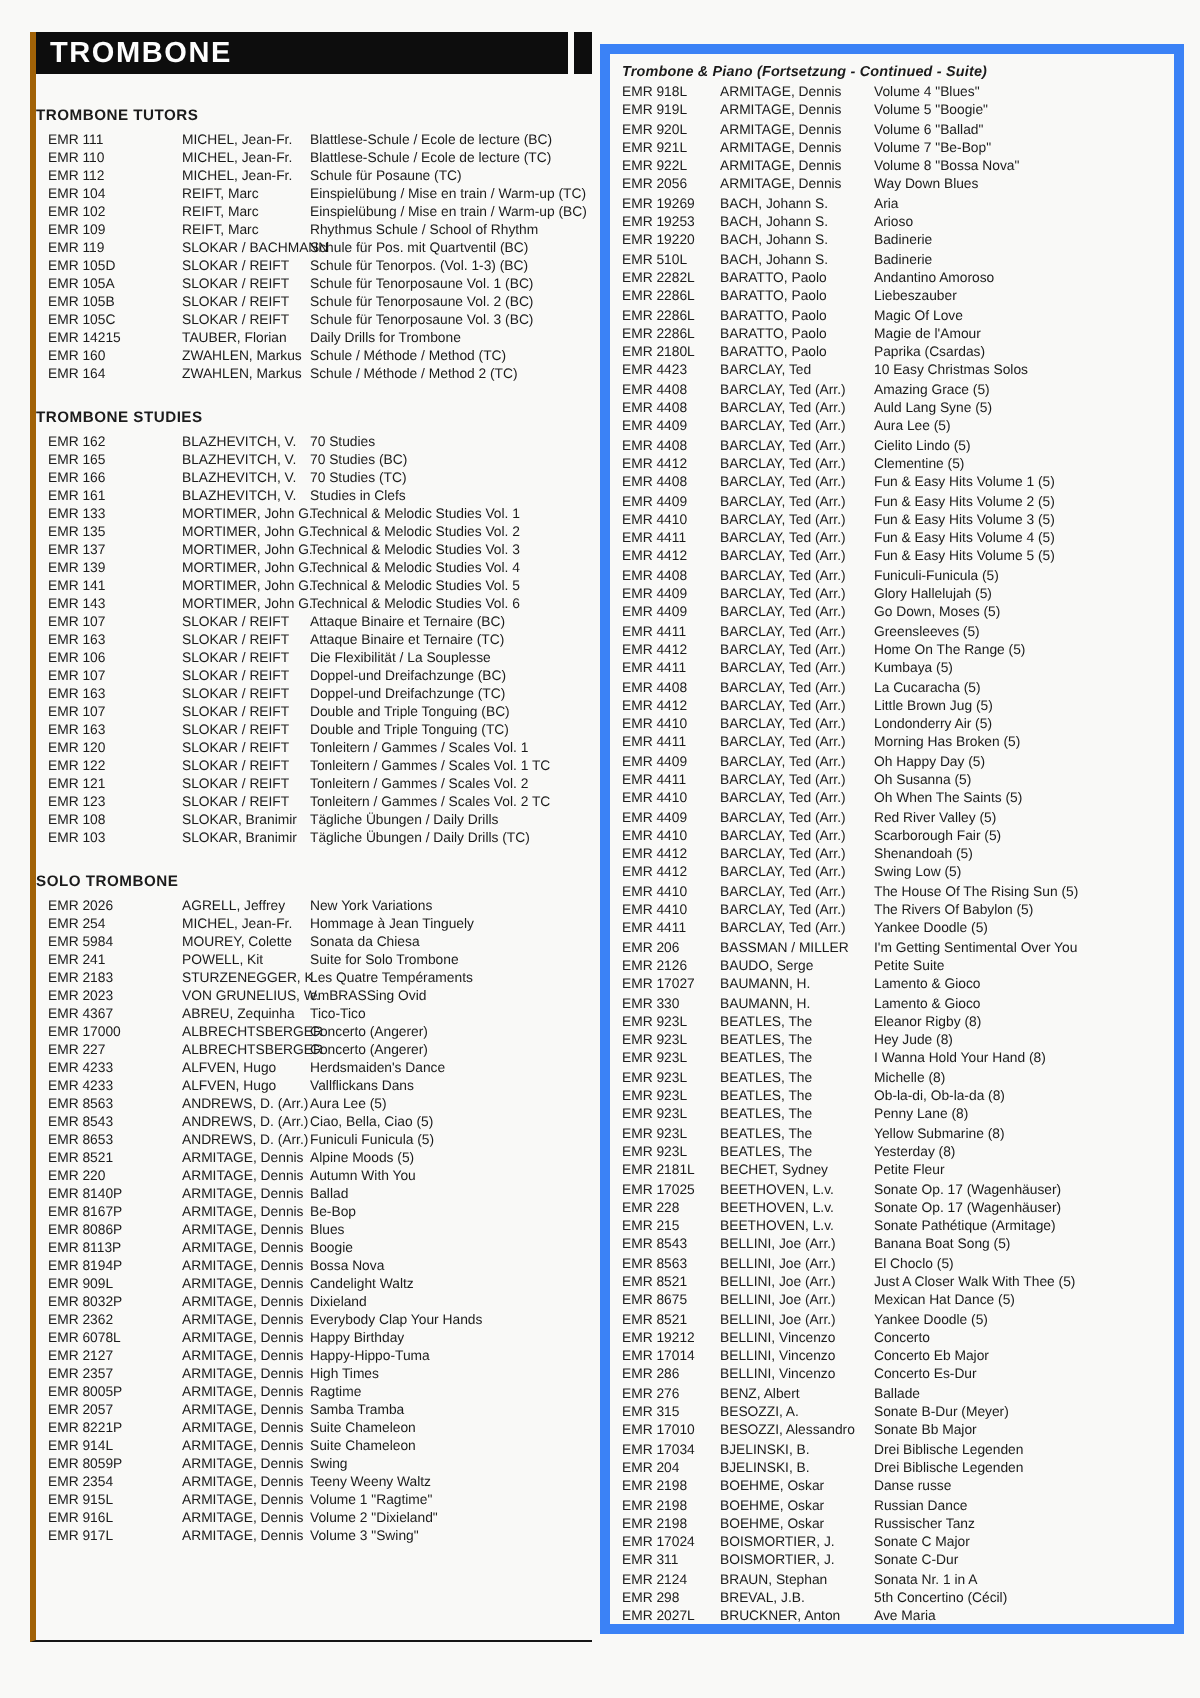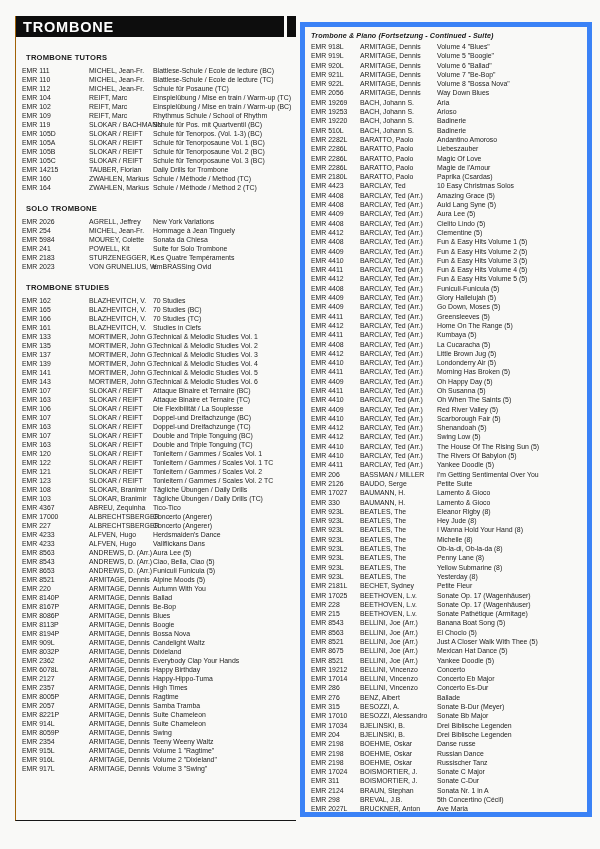--- a/index.html
+++ b/index.html
@@ -6,31 +6,31 @@
   body{
     width:600px;height:849px;
     background:#f9f9f7;
     font-family:"Liberation Sans", sans-serif;
     color:#1b1b1b;
     position:relative;
     overflow:hidden;
   }
   .left-col{
     position:absolute;left:15px;top:16px;width:281px;height:805px;
-    border-left:1px solid #a16207;border-bottom:1px solid #161616;
+    border-left:3px solid #a16207;border-bottom:1px solid #161616;
     box-sizing:border-box;overflow:hidden;background:transparent;
   }
   .title-bar{display:flex;height:21px;}
   .title-main{flex:1;background:#0d0d0d;color:#fdfdfd;display:flex;align-items:center;}
   .title-main span{font-weight:bold;font-size:14.5px;letter-spacing:0.8px;padding-left:7px;}
   .title-gap{width:3px;background:transparent;}
   .title-end{width:9px;background:#0d0d0d;}
   .section-heading{
     font-weight:bold;font-size:7.6px;letter-spacing:0.25px;
-    margin:12px 0 4px 10px;
+    margin:12px 0 4px 0;
   }
   .section:first-child .section-heading{margin-top:16px;}
   .row{
     display:grid;
     padding-left:6px;
     font-size:6.9px;
     line-height:9px;
   }
   .left-col .row{grid-template-columns:67px 64px 1fr;}
   .cell{white-space:nowrap;overflow:visible;}
@@ -127,20 +127,138 @@
             <span class="cell composer">ZWAHLEN, Markus</span>
             <span class="cell title">Schule / Méthode / Method (TC)</span>
           </div>
           <div class="row">
             <span class="cell num">EMR 164</span>
             <span class="cell composer">ZWAHLEN, Markus</span>
             <span class="cell title">Schule / Méthode / Method 2 (TC)</span>
           </div>
         </div>
         <div class="section">
+          <div class="section-heading">TROMBONE STUDIES</div>
+          <div class="row">
+            <span class="cell num">EMR 162</span>
+            <span class="cell composer">BLAZHEVITCH, V.</span>
+            <span class="cell title">70 Studies</span>
+          </div>
+          <div class="row">
+            <span class="cell num">EMR 165</span>
+            <span class="cell composer">BLAZHEVITCH, V.</span>
+            <span class="cell title">70 Studies (BC)</span>
+          </div>
+          <div class="row">
+            <span class="cell num">EMR 166</span>
+            <span class="cell composer">BLAZHEVITCH, V.</span>
+            <span class="cell title">70 Studies (TC)</span>
+          </div>
+          <div class="row">
+            <span class="cell num">EMR 161</span>
+            <span class="cell composer">BLAZHEVITCH, V.</span>
+            <span class="cell title">Studies in Clefs</span>
+          </div>
+          <div class="row">
+            <span class="cell num">EMR 133</span>
+            <span class="cell composer">MORTIMER, John G.</span>
+            <span class="cell title">Technical &amp; Melodic Studies Vol. 1</span>
+          </div>
+          <div class="row">
+            <span class="cell num">EMR 135</span>
+            <span class="cell composer">MORTIMER, John G.</span>
+            <span class="cell title">Technical &amp; Melodic Studies Vol. 2</span>
+          </div>
+          <div class="row">
+            <span class="cell num">EMR 137</span>
+            <span class="cell composer">MORTIMER, John G.</span>
+            <span class="cell title">Technical &amp; Melodic Studies Vol. 3</span>
+          </div>
+          <div class="row">
+            <span class="cell num">EMR 139</span>
+            <span class="cell composer">MORTIMER, John G.</span>
+            <span class="cell title">Technical &amp; Melodic Studies Vol. 4</span>
+          </div>
+          <div class="row">
+            <span class="cell num">EMR 141</span>
+            <span class="cell composer">MORTIMER, John G.</span>
+            <span class="cell title">Technical &amp; Melodic Studies Vol. 5</span>
+          </div>
+          <div class="row">
+            <span class="cell num">EMR 143</span>
+            <span class="cell composer">MORTIMER, John G.</span>
+            <span class="cell title">Technical &amp; Melodic Studies Vol. 6</span>
+          </div>
+          <div class="row">
+            <span class="cell num">EMR 107</span>
+            <span class="cell composer">SLOKAR / REIFT</span>
+            <span class="cell title">Attaque Binaire et Ternaire (BC)</span>
+          </div>
+          <div class="row">
+            <span class="cell num">EMR 163</span>
+            <span class="cell composer">SLOKAR / REIFT</span>
+            <span class="cell title">Attaque Binaire et Ternaire (TC)</span>
+          </div>
+          <div class="row">
+            <span class="cell num">EMR 106</span>
+            <span class="cell composer">SLOKAR / REIFT</span>
+            <span class="cell title">Die Flexibilität / La Souplesse</span>
+          </div>
+          <div class="row">
+            <span class="cell num">EMR 107</span>
+            <span class="cell composer">SLOKAR / REIFT</span>
+            <span class="cell title">Doppel-und Dreifachzunge (BC)</span>
+          </div>
+          <div class="row">
+            <span class="cell num">EMR 163</span>
+            <span class="cell composer">SLOKAR / REIFT</span>
+            <span class="cell title">Doppel-und Dreifachzunge (TC)</span>
+          </div>
+          <div class="row">
+            <span class="cell num">EMR 107</span>
+            <span class="cell composer">SLOKAR / REIFT</span>
+            <span class="cell title">Double and Triple Tonguing (BC)</span>
+          </div>
+          <div class="row">
+            <span class="cell num">EMR 163</span>
+            <span class="cell composer">SLOKAR / REIFT</span>
+            <span class="cell title">Double and Triple Tonguing (TC)</span>
+          </div>
+          <div class="row">
+            <span class="cell num">EMR 120</span>
+            <span class="cell composer">SLOKAR / REIFT</span>
+            <span class="cell title">Tonleitern / Gammes / Scales Vol. 1</span>
+          </div>
+          <div class="row">
+            <span class="cell num">EMR 122</span>
+            <span class="cell composer">SLOKAR / REIFT</span>
+            <span class="cell title">Tonleitern / Gammes / Scales Vol. 1 TC</span>
+          </div>
+          <div class="row">
+            <span class="cell num">EMR 121</span>
+            <span class="cell composer">SLOKAR / REIFT</span>
+            <span class="cell title">Tonleitern / Gammes / Scales Vol. 2</span>
+          </div>
+          <div class="row">
+            <span class="cell num">EMR 123</span>
+            <span class="cell composer">SLOKAR / REIFT</span>
+            <span class="cell title">Tonleitern / Gammes / Scales Vol. 2 TC</span>
+          </div>
+          <div class="row">
+            <span class="cell num">EMR 108</span>
+            <span class="cell composer">SLOKAR, Branimir</span>
+            <span class="cell title">Tägliche Übungen / Daily Drills</span>
+          </div>
+          <div class="row">
+            <span class="cell num">EMR 103</span>
+            <span class="cell composer">SLOKAR, Branimir</span>
+            <span class="cell title">Tägliche Übungen / Daily Drills (TC)</span>
+          </div>
+        </div>
+        <div class="section">
           <div class="section-heading">SOLO TROMBONE</div>
           <div class="row">
             <span class="cell num">EMR 2026</span>
             <span class="cell composer">AGRELL, Jeffrey</span>
             <span class="cell title">New York Variations</span>
           </div>
           <div class="row">
             <span class="cell num">EMR 254</span>
             <span class="cell composer">MICHEL, Jean-Fr.</span>
             <span class="cell title">Hommage à Jean Tinguely</span>
@@ -157,138 +275,20 @@
           </div>
           <div class="row">
             <span class="cell num">EMR 2183</span>
             <span class="cell composer">STURZENEGGER, K.</span>
             <span class="cell title">Les Quatre Tempéraments</span>
           </div>
           <div class="row">
             <span class="cell num">EMR 2023</span>
             <span class="cell composer">VON GRUNELIUS, W.</span>
             <span class="cell title">emBRASSing Ovid</span>
-          </div>
-        </div>
-        <div class="section">
-          <div class="section-heading">TROMBONE STUDIES</div>
-          <div class="row">
-            <span class="cell num">EMR 162</span>
-            <span class="cell composer">BLAZHEVITCH, V.</span>
-            <span class="cell title">70 Studies</span>
-          </div>
-          <div class="row">
-            <span class="cell num">EMR 165</span>
-            <span class="cell composer">BLAZHEVITCH, V.</span>
-            <span class="cell title">70 Studies (BC)</span>
-          </div>
-          <div class="row">
-            <span class="cell num">EMR 166</span>
-            <span class="cell composer">BLAZHEVITCH, V.</span>
-            <span class="cell title">70 Studies (TC)</span>
-          </div>
-          <div class="row">
-            <span class="cell num">EMR 161</span>
-            <span class="cell composer">BLAZHEVITCH, V.</span>
-            <span class="cell title">Studies in Clefs</span>
-          </div>
-          <div class="row">
-            <span class="cell num">EMR 133</span>
-            <span class="cell composer">MORTIMER, John G.</span>
-            <span class="cell title">Technical &amp; Melodic Studies Vol. 1</span>
-          </div>
-          <div class="row">
-            <span class="cell num">EMR 135</span>
-            <span class="cell composer">MORTIMER, John G.</span>
-            <span class="cell title">Technical &amp; Melodic Studies Vol. 2</span>
-          </div>
-          <div class="row">
-            <span class="cell num">EMR 137</span>
-            <span class="cell composer">MORTIMER, John G.</span>
-            <span class="cell title">Technical &amp; Melodic Studies Vol. 3</span>
-          </div>
-          <div class="row">
-            <span class="cell num">EMR 139</span>
-            <span class="cell composer">MORTIMER, John G.</span>
-            <span class="cell title">Technical &amp; Melodic Studies Vol. 4</span>
-          </div>
-          <div class="row">
-            <span class="cell num">EMR 141</span>
-            <span class="cell composer">MORTIMER, John G.</span>
-            <span class="cell title">Technical &amp; Melodic Studies Vol. 5</span>
-          </div>
-          <div class="row">
-            <span class="cell num">EMR 143</span>
-            <span class="cell composer">MORTIMER, John G.</span>
-            <span class="cell title">Technical &amp; Melodic Studies Vol. 6</span>
-          </div>
-          <div class="row">
-            <span class="cell num">EMR 107</span>
-            <span class="cell composer">SLOKAR / REIFT</span>
-            <span class="cell title">Attaque Binaire et Ternaire (BC)</span>
-          </div>
-          <div class="row">
-            <span class="cell num">EMR 163</span>
-            <span class="cell composer">SLOKAR / REIFT</span>
-            <span class="cell title">Attaque Binaire et Ternaire (TC)</span>
-          </div>
-          <div class="row">
-            <span class="cell num">EMR 106</span>
-            <span class="cell composer">SLOKAR / REIFT</span>
-            <span class="cell title">Die Flexibilität / La Souplesse</span>
-          </div>
-          <div class="row">
-            <span class="cell num">EMR 107</span>
-            <span class="cell composer">SLOKAR / REIFT</span>
-            <span class="cell title">Doppel-und Dreifachzunge (BC)</span>
-          </div>
-          <div class="row">
-            <span class="cell num">EMR 163</span>
-            <span class="cell composer">SLOKAR / REIFT</span>
-            <span class="cell title">Doppel-und Dreifachzunge (TC)</span>
-          </div>
-          <div class="row">
-            <span class="cell num">EMR 107</span>
-            <span class="cell composer">SLOKAR / REIFT</span>
-            <span class="cell title">Double and Triple Tonguing (BC)</span>
-          </div>
-          <div class="row">
-            <span class="cell num">EMR 163</span>
-            <span class="cell composer">SLOKAR / REIFT</span>
-            <span class="cell title">Double and Triple Tonguing (TC)</span>
-          </div>
-          <div class="row">
-            <span class="cell num">EMR 120</span>
-            <span class="cell composer">SLOKAR / REIFT</span>
-            <span class="cell title">Tonleitern / Gammes / Scales Vol. 1</span>
-          </div>
-          <div class="row">
-            <span class="cell num">EMR 122</span>
-            <span class="cell composer">SLOKAR / REIFT</span>
-            <span class="cell title">Tonleitern / Gammes / Scales Vol. 1 TC</span>
-          </div>
-          <div class="row">
-            <span class="cell num">EMR 121</span>
-            <span class="cell composer">SLOKAR / REIFT</span>
-            <span class="cell title">Tonleitern / Gammes / Scales Vol. 2</span>
-          </div>
-          <div class="row">
-            <span class="cell num">EMR 123</span>
-            <span class="cell composer">SLOKAR / REIFT</span>
-            <span class="cell title">Tonleitern / Gammes / Scales Vol. 2 TC</span>
-          </div>
-          <div class="row">
-            <span class="cell num">EMR 108</span>
-            <span class="cell composer">SLOKAR, Branimir</span>
-            <span class="cell title">Tägliche Übungen / Daily Drills</span>
-          </div>
-          <div class="row">
-            <span class="cell num">EMR 103</span>
-            <span class="cell composer">SLOKAR, Branimir</span>
-            <span class="cell title">Tägliche Übungen / Daily Drills (TC)</span>
           </div>
         </div>
         <div class="section">
           <div class="row">
             <span class="cell num">EMR 4367</span>
             <span class="cell composer">ABREU, Zequinha</span>
             <span class="cell title">Tico-Tico</span>
           </div>
           <div class="row">
             <span class="cell num">EMR 17000</span>

